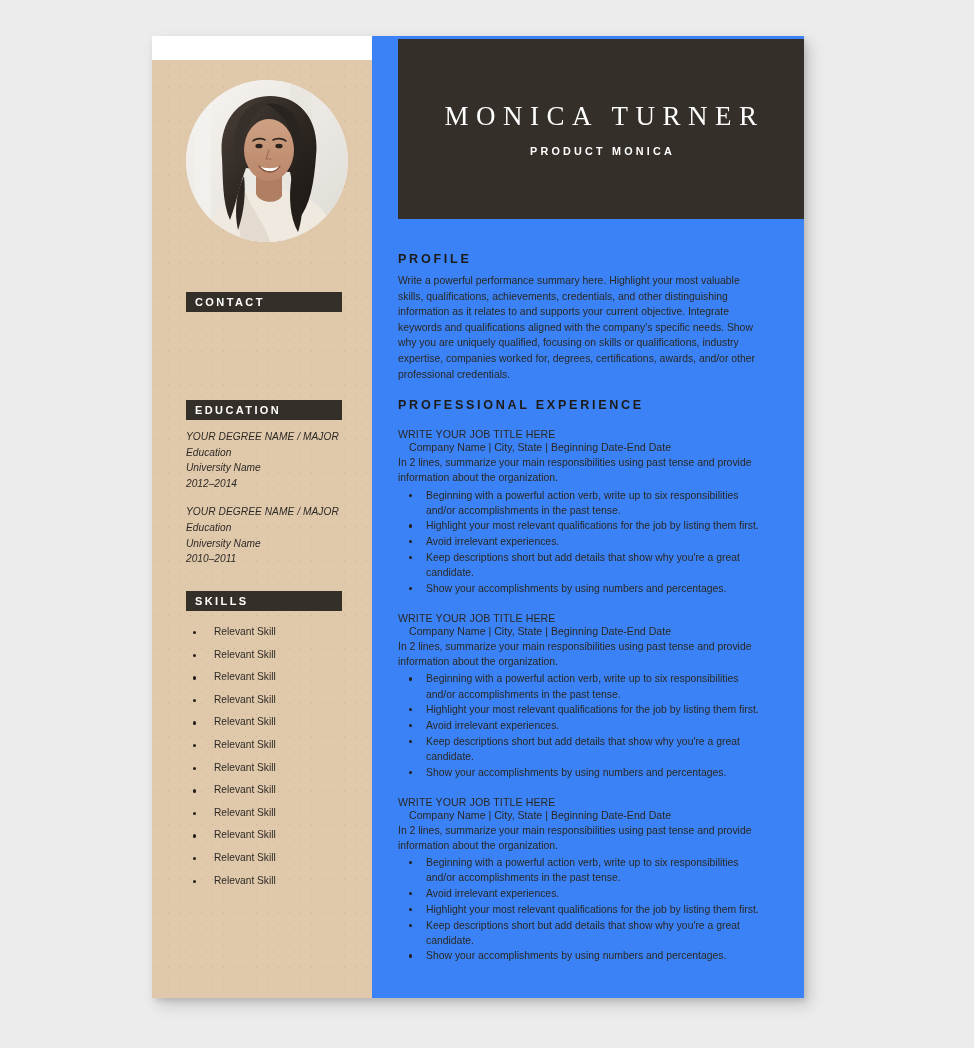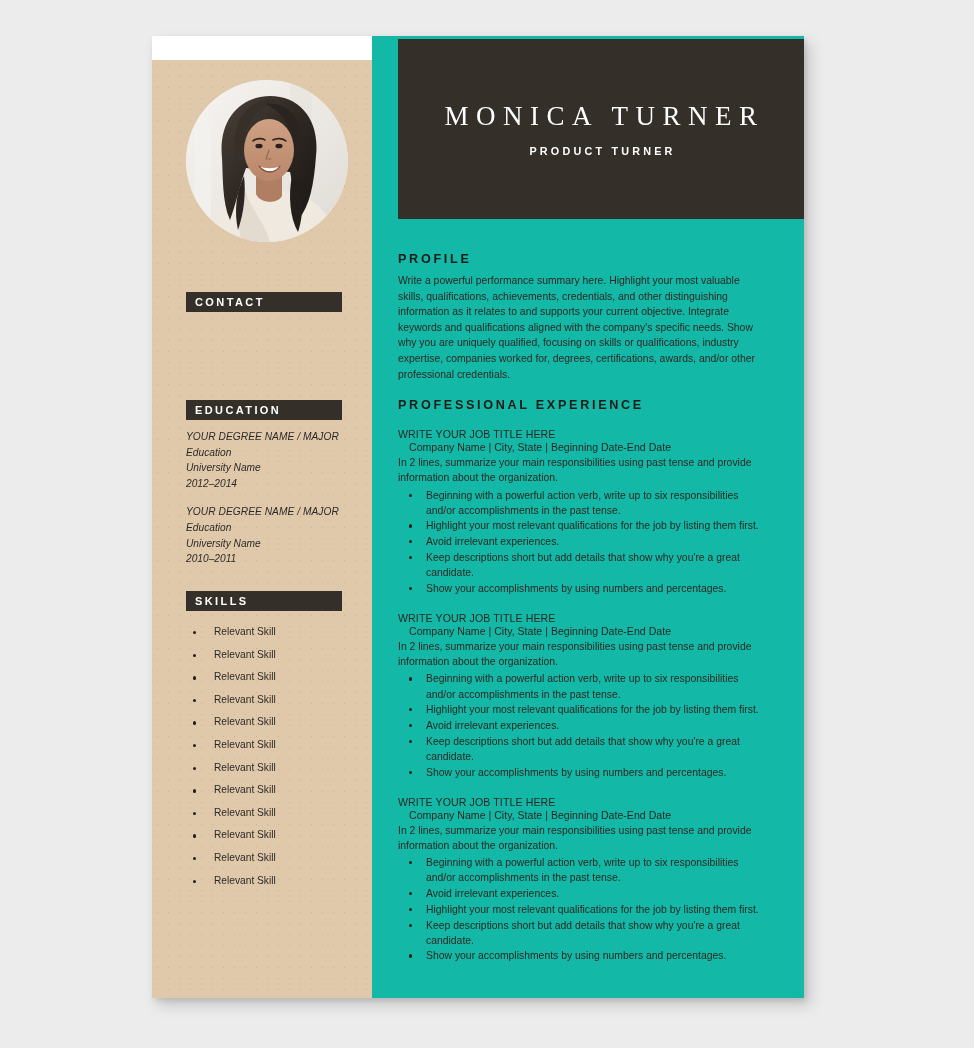--- a/index.html
+++ b/index.html
@@ -94,21 +94,21 @@
     width: 3.4px;
     height: 3.4px;
     border-radius: 50%;
     background: #231f1a;
   }
 
   
   #main {
     position: relative;
     flex: 1 1 auto;
-    background: #14b8a6;
+    background: #3b82f6;
   }
 
   #header-band {
     position: absolute;
     left: 26px;
     top: 3px;
     right: 0;
     height: 180px;
     background: #343029;
     display: flex;
@@ -293,21 +293,21 @@
         <li>Relevant Skill</li>
       </ul>
     </section>
 
   </aside>
 
   <main id="main">
 
     <div id="header-band">
       <div id="full-name">MONICA TURNER</div>
-      <div id="job-role">PRODUCT TURNER</div>
+      <div id="job-role">PRODUCT MONICA</div>
     </div>
 
     <div class="main-inner">
 
       <div class="main-heading">PROFILE</div>
       <p class="profile-text">Write a powerful performance summary here. Highlight your most valuable skills, qualifications, achievements, credentials, and other distinguishing information as it relates to and supports your current objective. Integrate keywords and qualifications aligned with the company's specific needs. Show why you are uniquely qualified, focusing on skills or qualifications, industry expertise, companies worked for, degrees, certifications, awards, and/or other professional credentials.</p>
 
       <div class="main-heading" id="experience-heading">PROFESSIONAL EXPERIENCE</div>
 
       <section class="job">

